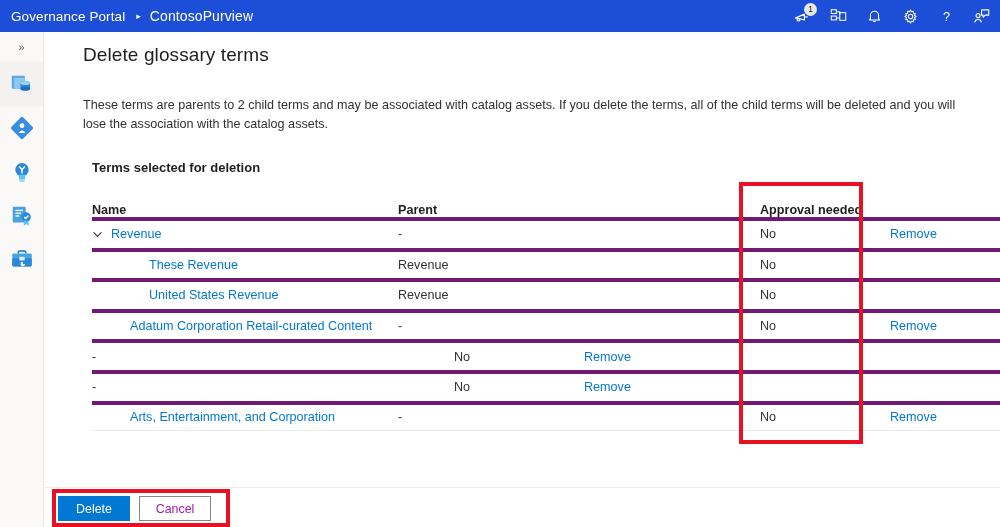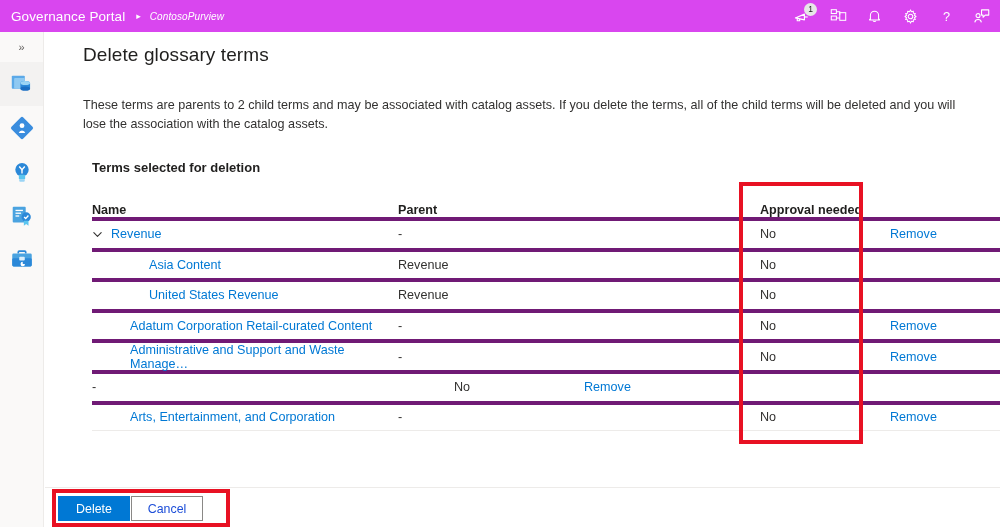--- a/index.html
+++ b/index.html
@@ -9,37 +9,37 @@
     overflow: hidden;
     background: #ffffff;
     font-family: "Liberation Sans", sans-serif;
     -webkit-font-smoothing: antialiased;
   }
 
   
   .topbar {
     position: absolute; top: 0; left: 0;
     width: 1000px; height: 32px;
-    background: #d946ef;
+    background: #1d4ed8;
     display: flex; 
     color: #ffffff;
   }
   .brand-group {
     display: flex; align-items: center;
     padding-left: 11px; height: 32px;
   }
   .brand-title {
     font-size: 13.5px; color: #ffffff; letter-spacing: .1px;
   }
   .brand-sep {
     margin: 0 9px 0 11px;
     font-size: 9px; color: #ffffff; line-height: 1;
   }
   .brand-sub {
-    font-size: 10px; color: #ffffff; letter-spacing: .1px; font-style: italic;
+    font-size: 14px; color: #ffffff; letter-spacing: .1px;
   }
   .search-wrap {
     position: absolute; left: 294px; top: 4px;
     width: 258px; height: 24px;
     background: #eff6fc;
     display: flex; align-items: center;
     padding: 0 8px;
   }
   .search-icon { width: 14px; height: 14px; flex: 0 0 auto; margin-right: 7px; }
   .search-input {
@@ -169,34 +169,34 @@
     color: #0078d4; text-decoration: none; cursor: pointer; font-size: 12.6px;
   }
 
   
   .footer-divider {
     position: absolute; left: 45px; top: 487px;
     width: 955px; height: 1px; background: #edebe9;
   }
   .footer {
     position: absolute; left: 58px; top: 496px;
-    display: flex; gap: 1px; align-items: center;
+    display: flex; gap: 9px; align-items: center;
   }
   .btn {
     height: 25px; min-width: 72px;
     font-family: "Liberation Sans", sans-serif;
     font-size: 12.4px;
     display: flex; align-items: center; justify-content: center;
     cursor: pointer; padding: 0 12px;
   }
   .btn-primary {
     background: #0078d4; color: #ffffff; border: 1px solid #0078d4;
   }
   .btn-default {
-    background: #ffffff; color: #1d4ed8; border: 1px solid #8a8886;
+    background: #ffffff; color: #a21caf; border: 1px solid #8a8886;
   }
 
   
   .redbox {
     position: absolute;
     border: 4px solid #e81123;
     pointer-events: none;
     z-index: 40;
   }
   #redbox-approval { left: 739px; top: 182px; width: 124px; height: 262px; }
@@ -345,21 +345,21 @@
             </span>
             <a class="tlink">Revenue</a>
           </div>
           <div class="c-parent">-</div>
           <div class="c-appr">No</div>
           <div class="c-act"><a class="remove-link">Remove</a></div>
         </div>
         <div class="row">
           <div class="c-name indent-2">
             <span class="chev"></span>
-            <a class="tlink">Asia Content</a>
+            <a class="tlink">These Revenue</a>
           </div>
           <div class="c-parent">Revenue</div>
           <div class="c-appr">No</div>
           <div class="c-act"></div>
         </div>
         <div class="row">
           <div class="c-name indent-2">
             <span class="chev"></span>
             <a class="tlink">United States Revenue</a>
           </div>
@@ -370,24 +370,20 @@
         <div class="row">
           <div class="c-name indent-1">
             <span class="chev"></span>
             <a class="tlink">Adatum Corporation Retail-curated Content</a>
           </div>
           <div class="c-parent">-</div>
           <div class="c-appr">No</div>
           <div class="c-act"><a class="remove-link">Remove</a></div>
         </div>
         <div class="row">
-          <div class="c-name indent-1">
-            <span class="chev"></span>
-            <a class="tlink">Administrative and Support and Waste Manage…</a>
-          </div>
           <div class="c-parent">-</div>
           <div class="c-appr">No</div>
           <div class="c-act"><a class="remove-link">Remove</a></div>
         </div>
         <div class="row">
           <div class="c-parent">-</div>
           <div class="c-appr">No</div>
           <div class="c-act"><a class="remove-link">Remove</a></div>
         </div>
         <div class="row last">

